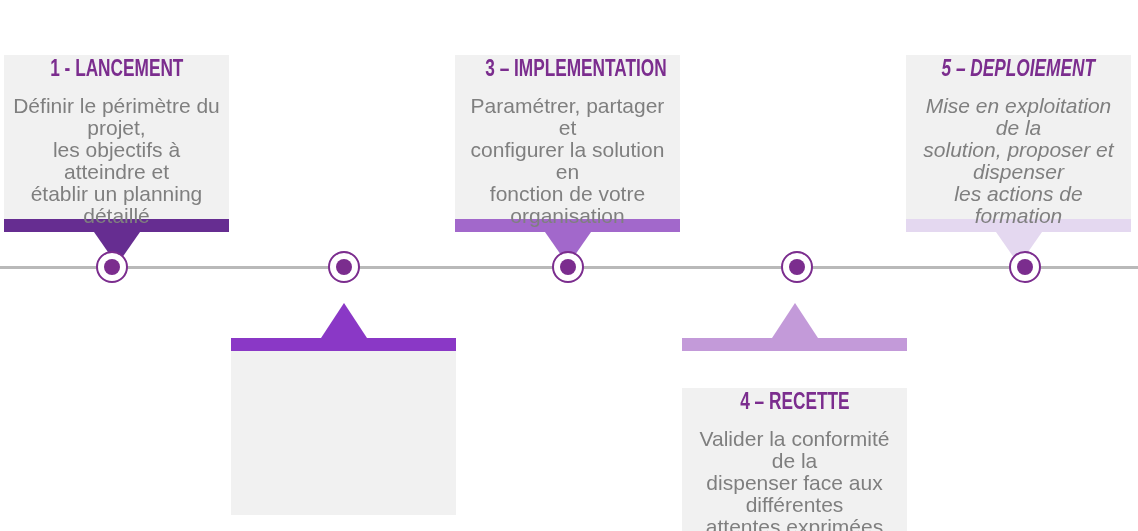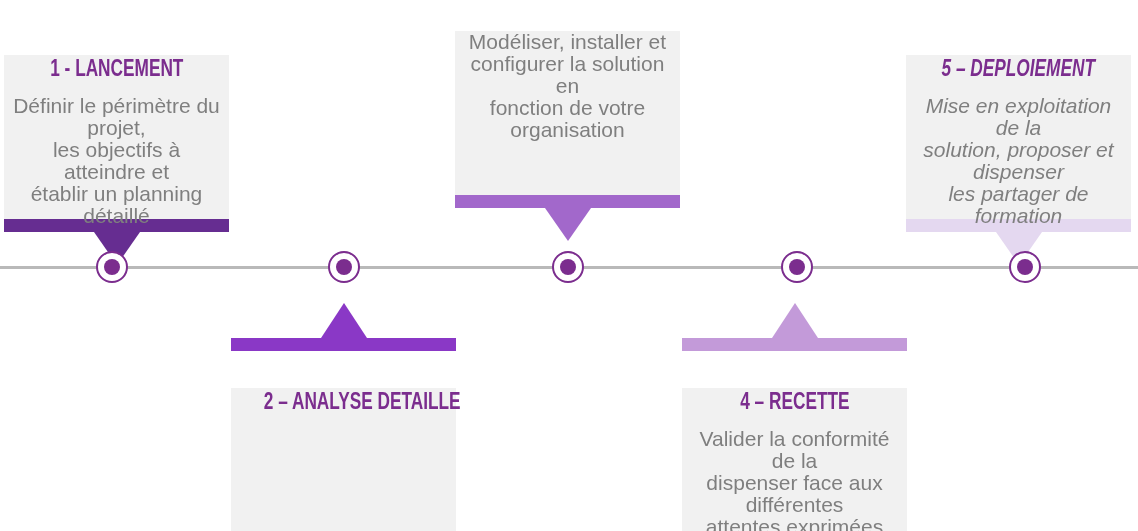--- a/index.html
+++ b/index.html
@@ -64,27 +64,27 @@
 établir un planning détaillé</p>
     </div>
     <div class="bar"></div>
     <div class="pointer down"></div>
   </div>
 
   <div class="col col-2 bottom" style="--accent: #8a38c6;">
     <div class="pointer up"></div>
     <div class="bar"></div>
     <div class="panel">
-      <h2 class="title"><span class="condensed">2 – ANALYSE DETAILLE</span></h2>
     </div>
   </div>
 
   <div class="col col-3 top" style="--accent: #a268cb;">
     <div class="panel">
-      <p class="desc">Modéliser, installer et
+      <h2 class="title"><span class="condensed">3 – IMPLEMENTATION</span></h2>
+      <p class="desc">Paramétrer, partager et
 configurer la solution en
 fonction de votre organisation</p>
     </div>
     <div class="bar"></div>
     <div class="pointer down"></div>
   </div>
 
   <div class="col col-4 bottom" style="--accent: #c39ad9;">
     <div class="pointer up"></div>
     <div class="bar"></div>
@@ -94,19 +94,19 @@
 dispenser face aux différentes
 attentes exprimées</p>
     </div>
   </div>
 
   <div class="col col-5 top" style="--accent: #e4d8f0;">
     <div class="panel">
       <h2 class="title"><span class="condensed">5 – DEPLOIEMENT</span></h2>
       <p class="desc">Mise en exploitation de la
 solution, proposer et dispenser
-les partager de formation</p>
+les actions de formation</p>
     </div>
     <div class="bar"></div>
     <div class="pointer down"></div>
   </div>
 
 </div>
 
 </body></html>

